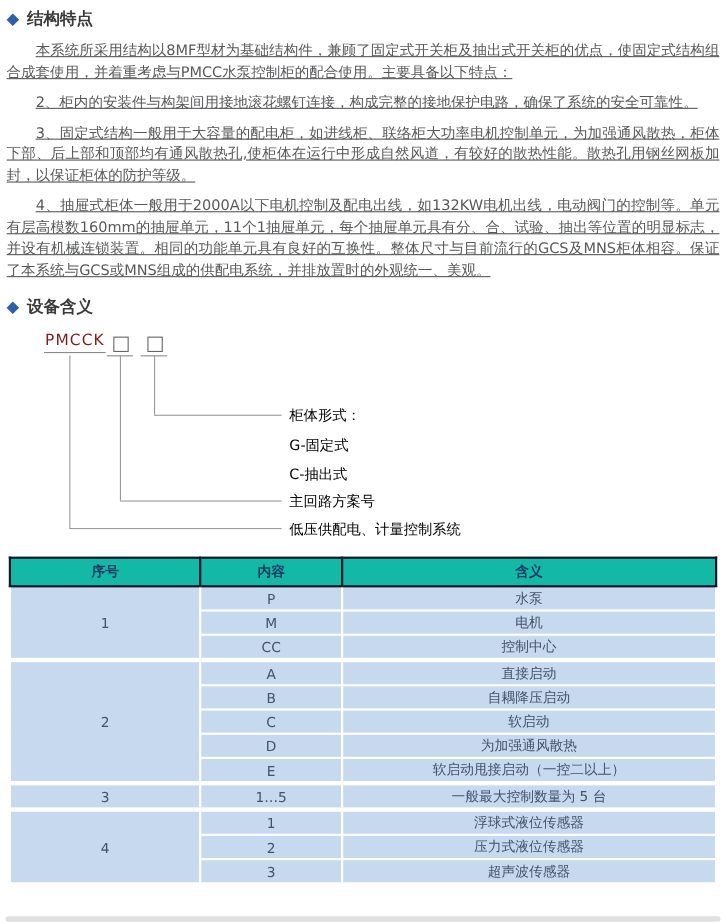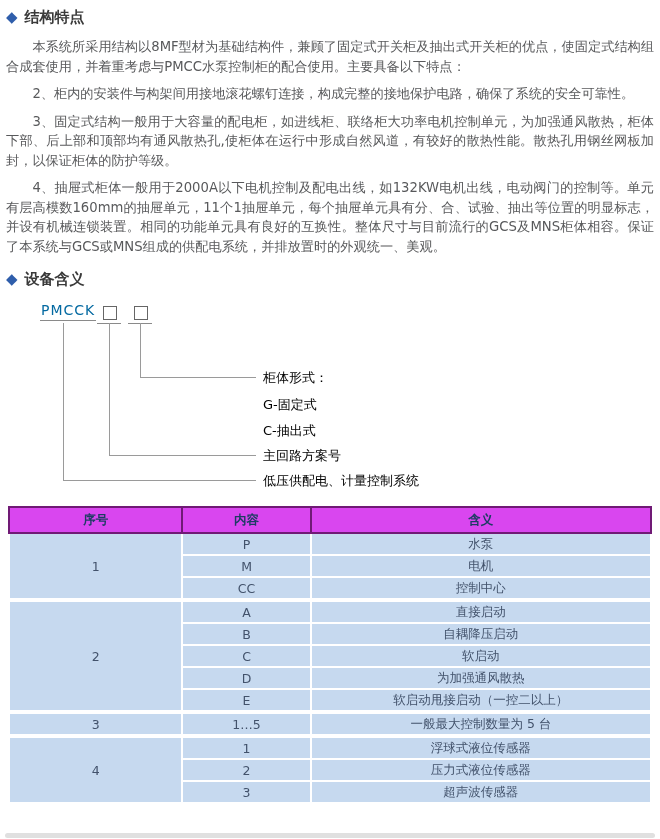--- a/index.html
+++ b/index.html
@@ -15,29 +15,29 @@
     display:flex;align-items:center;gap:7px;
     font-size:15px;font-weight:bold;color:#3a3a3a;
     margin:0 0 10px 0;
   }
   .diamond{color:#2f5eab;font-size:15px;line-height:1;font-style:normal;}
 
   
   .para{
     margin:0 0 8px 0;
     font-size:13.2px;line-height:19.5px;
-    text-align:justify;text-indent:2em;color:#58595b;
+    text-align:justify;text-indent:2em;color:#58595b;text-decoration:underline;
   }
   .sec2-title{margin-top:14px;}
 
   
   .diagram{position:relative;height:200px;margin-top:6px;}
   .model-code{
     position:absolute;left:34px;top:3px;
-    font-size:14px;letter-spacing:1px;color:#0369a1;
+    font-size:14px;letter-spacing:1px;color:#7f1d1d;
     border-bottom:1px solid #8a8a8a;padding:0 1px 2px 1px;
   }
   .model-box{
     position:absolute;top:7px;width:12px;height:12px;
     border:1.5px solid #666;background:#fff;
   }
   .box1{left:97px;} .box2{left:128px;}
   .box-underline{position:absolute;top:24px;height:0;border-top:1px solid #8a8a8a;width:24px;}
   .bu1{left:91px;} .bu2{left:122px;}
   .vline{position:absolute;width:0;border-left:1px solid #9a9a9a;}
@@ -54,23 +54,23 @@
   }
   .l-form{top:70px;} .l-g{top:97px;} .l-c{top:123px;}
   .l-scheme{top:148px;text-align:right;} .l-sys{top:173px;}
 
   
   .meaning-table{
     width:644px;margin:7px auto 0 auto;
     border-collapse:collapse;table-layout:fixed;
   }
   .meaning-table th{
-    background:#d946ef;color:#1e3c64;
+    background:#14b8a6;color:#1e3c64;
     font-size:12.5px;font-weight:bold;
-    height:22px;border:2px solid #701a75;padding:1px 4px;
+    height:22px;border:2px solid #0f172a;padding:1px 4px;
   }
   .meaning-table td{
     background:#c6d9ef;color:#42526b;
     font-size:12.5px;text-align:center;vertical-align:middle;
     height:18px;border:2px solid #fff;padding:1px 4px;
   }
   .meaning-table tr.group-start td{border-top:4px solid #fff;}
   .col-no{width:27%;} .col-content{width:20%;} .col-meaning{width:53%;}
 
   .bottom-bar{

